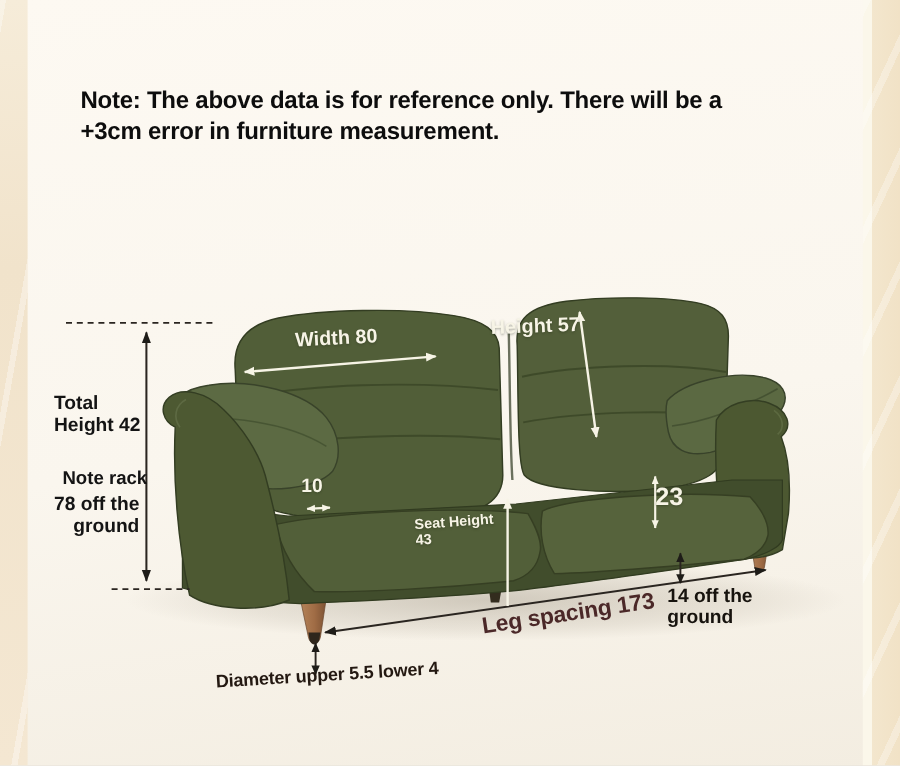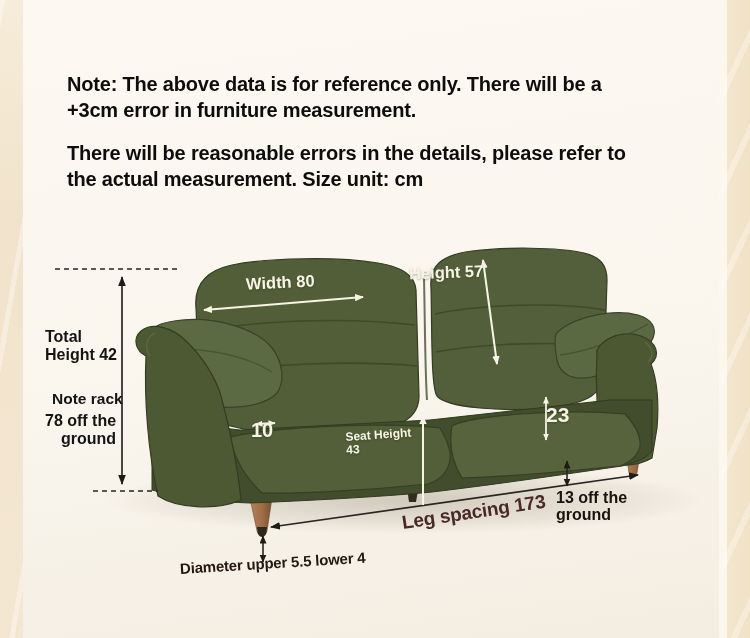--- a/index.html
+++ b/index.html
@@ -28,44 +28,40 @@
   .note .para{margin:0 16px 17px 0;}
   .lbl{position:absolute;z-index:3;font-weight:bold;white-space:nowrap;}
   .lbl .ln{display:block;}
   .dark{color:#141414;}
   .white{color:#f7f4e6;text-shadow:0 1px 2px rgba(28,38,18,.35);}
   .lbl-total{left:45px;top:328px;font-size:16px;line-height:18px;}
   .lbl-backrack{left:52px;top:390px;font-size:15.5px;}
   .lbl-78{left:45px;top:412px;font-size:16px;line-height:18px;text-align:right;}
   .lbl-width{left:246px;top:273px;font-size:16.5px;transform:rotate(-3deg);}
   .lbl-height{left:409px;top:263px;font-size:16.5px;transform:rotate(-2deg);}
-  .lbl-10{left:251px;top:419px;font-size:20px;}
+  .lbl-10{left:251px;top:397px;font-size:16px;}
   .lbl-23{left:546px;top:403px;font-size:21px;}
   .lbl-seatheight{left:345px;top:431px;font-size:12px;line-height:13px;transform:rotate(-4deg);transform-origin:0 0;}
   .lbl-legspacing{left:402px;top:512px;font-size:19px;color:#4b2828;letter-spacing:-.2px;transform:rotate(-8.5deg);transform-origin:0 50%;}
   .lbl-13{left:556px;top:489px;font-size:16px;line-height:17px;color:#17130e;}
   .lbl-diameter{left:180px;top:560px;font-size:15px;color:#241912;letter-spacing:-.2px;transform:rotate(-3.5deg);transform-origin:0 50%;}
   svg.scene{position:absolute;left:0;top:0;z-index:1;}
 </style>
 </head>
 <body>
 
 <div class="stage">
 
   <div class="edge left"></div>
   <div class="edge right"></div>
 
   <div class="note">
     <div class="para">
       <span class="ln">Note: The above data is for reference only. There will be a</span>
       <span class="ln">+3cm error in furniture measurement.</span>
-    </div>
-    <div class="para">
-      <span class="ln">There will be reasonable errors in the details, please</span>
-      <span class="ln">refer to the actual measurement. Size unit: cm</span>
     </div>
   </div>
 
   <svg class="scene" width="750" height="638" viewBox="0 0 750 638">
     <defs>
       <radialGradient id="shadGrad" cx="50%" cy="50%" r="50%">
         <stop offset="0%" stop-color="rgba(150,140,122,0.40)"></stop>
         <stop offset="70%" stop-color="rgba(150,140,122,0.15)"></stop>
         <stop offset="100%" stop-color="rgba(150,140,122,0)"></stop>
       </radialGradient>
@@ -178,20 +174,20 @@
     <span class="ln">23</span>
   </div>
   <div class="lbl white lbl-seatheight">
     <span class="ln">Seat Height</span>
     <span class="ln">43</span>
   </div>
   <div class="lbl lbl-legspacing">
     <span class="ln">Leg spacing 173</span>
   </div>
   <div class="lbl lbl-13">
-    <span class="ln">13 off the</span>
+    <span class="ln">14 off the</span>
     <span class="ln">ground</span>
   </div>
   <div class="lbl lbl-diameter">
     <span class="ln">Diameter upper 5.5 lower 4</span>
   </div>
 
 </div>
 
 </body></html>

